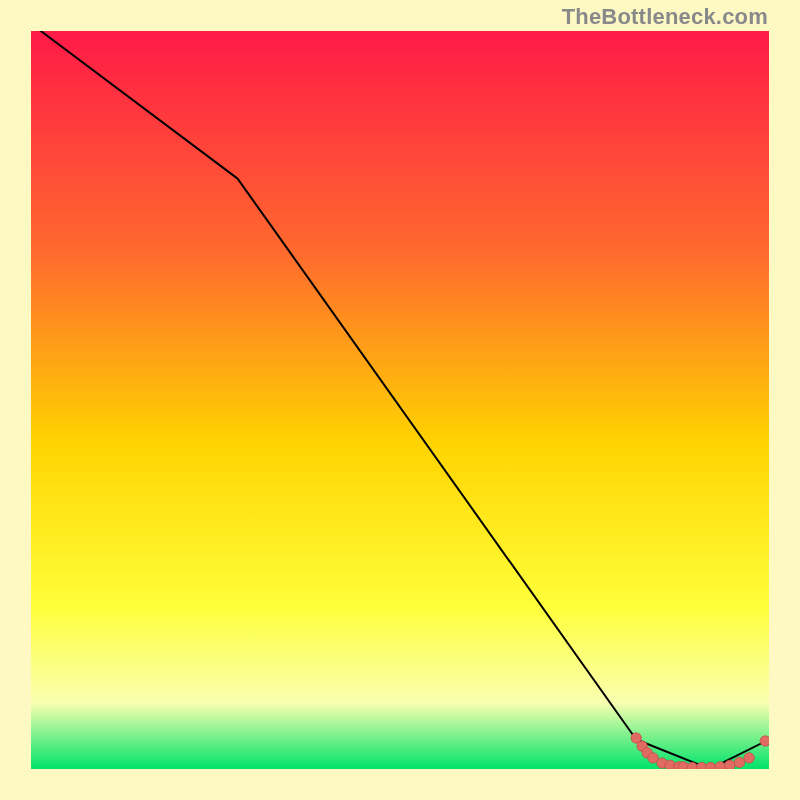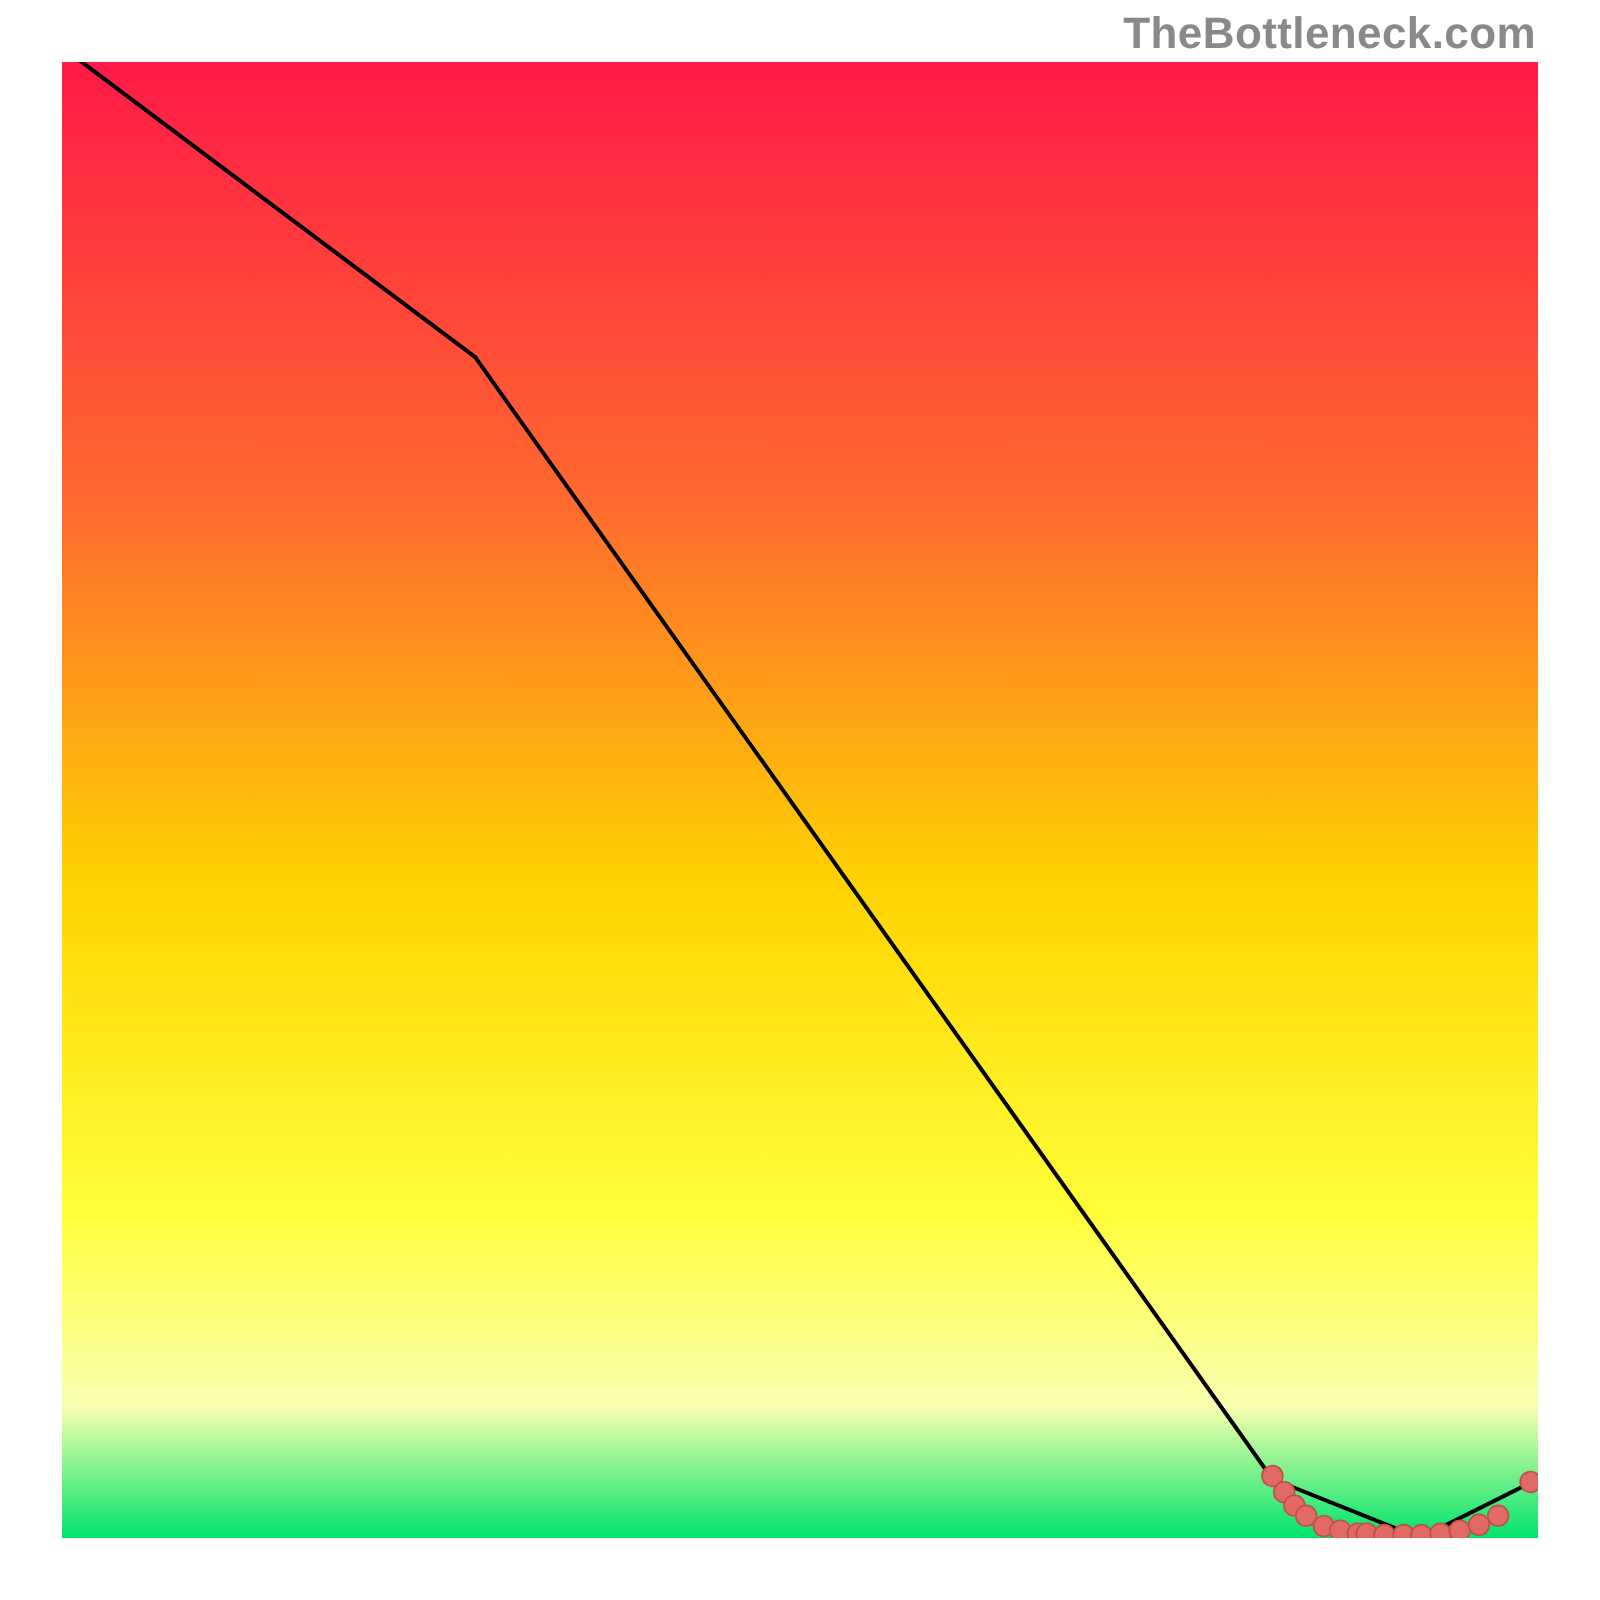--- a/index.html
+++ b/index.html
@@ -7,21 +7,21 @@
     padding: 0;
     width: 800px;
     height: 800px;
     background: #000000;
     overflow: hidden;
   }
   .stage {
     position: relative;
     width: 800px;
     height: 800px;
-    background: #ffffff;
+    background: #fef9c3;
   }
   .plot-area {
     position: absolute;
     left: 31px;
     top: 31px;
     width: 738px;
     height: 738px;
   }
   .watermark {
     position: absolute;

